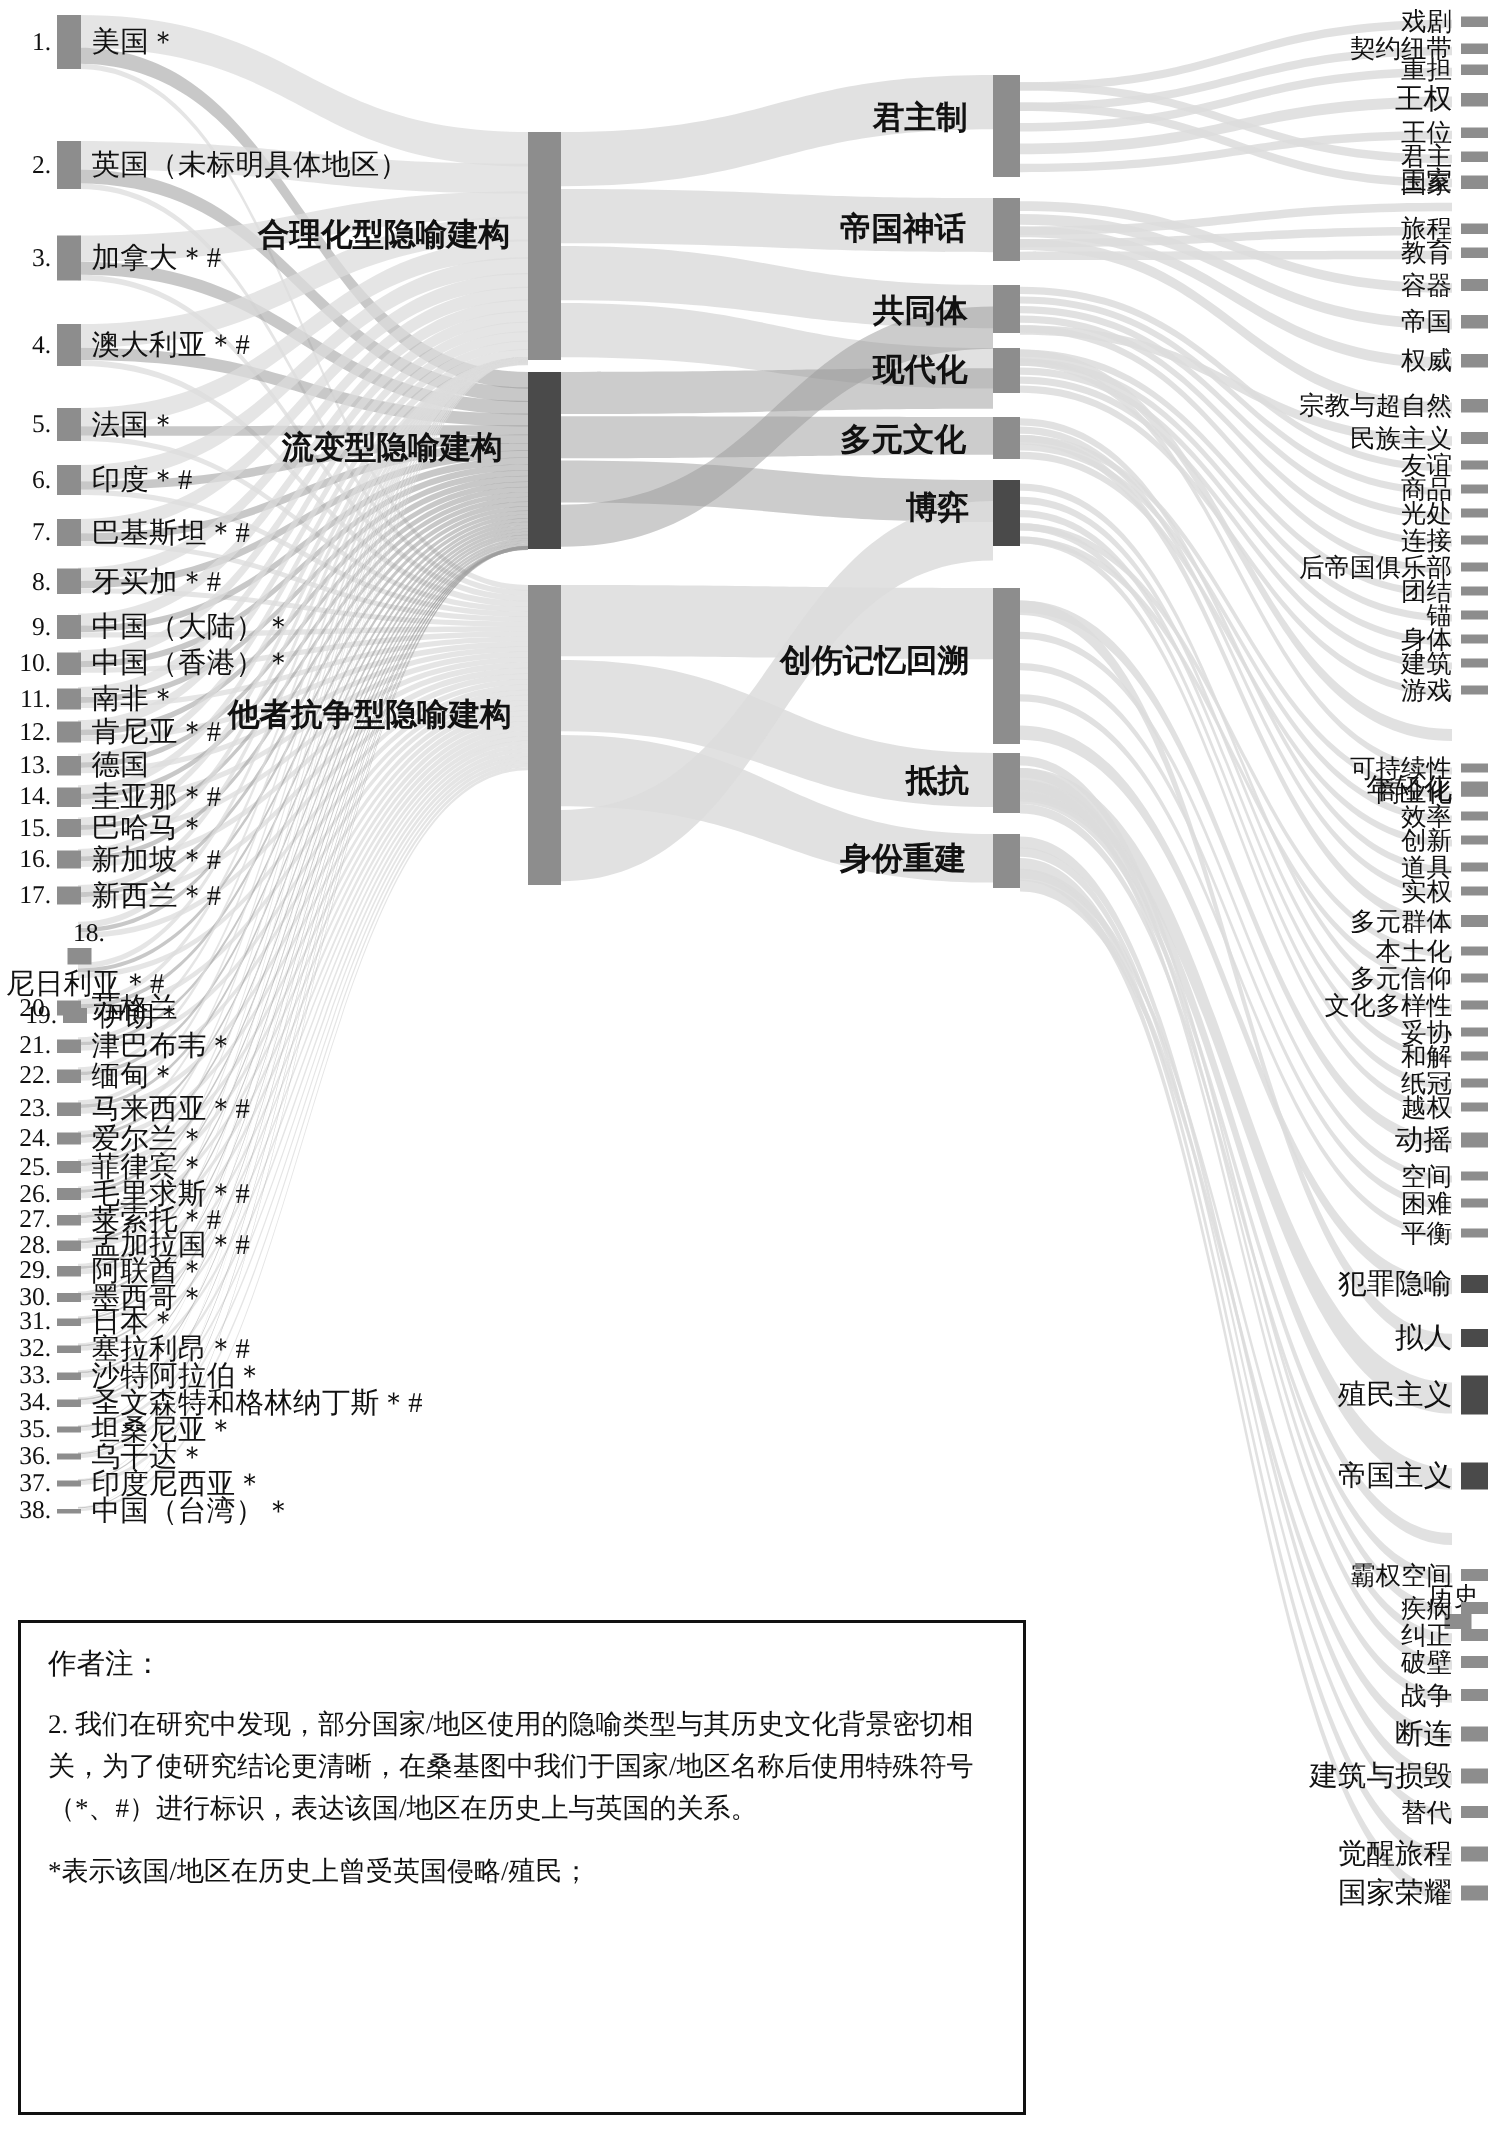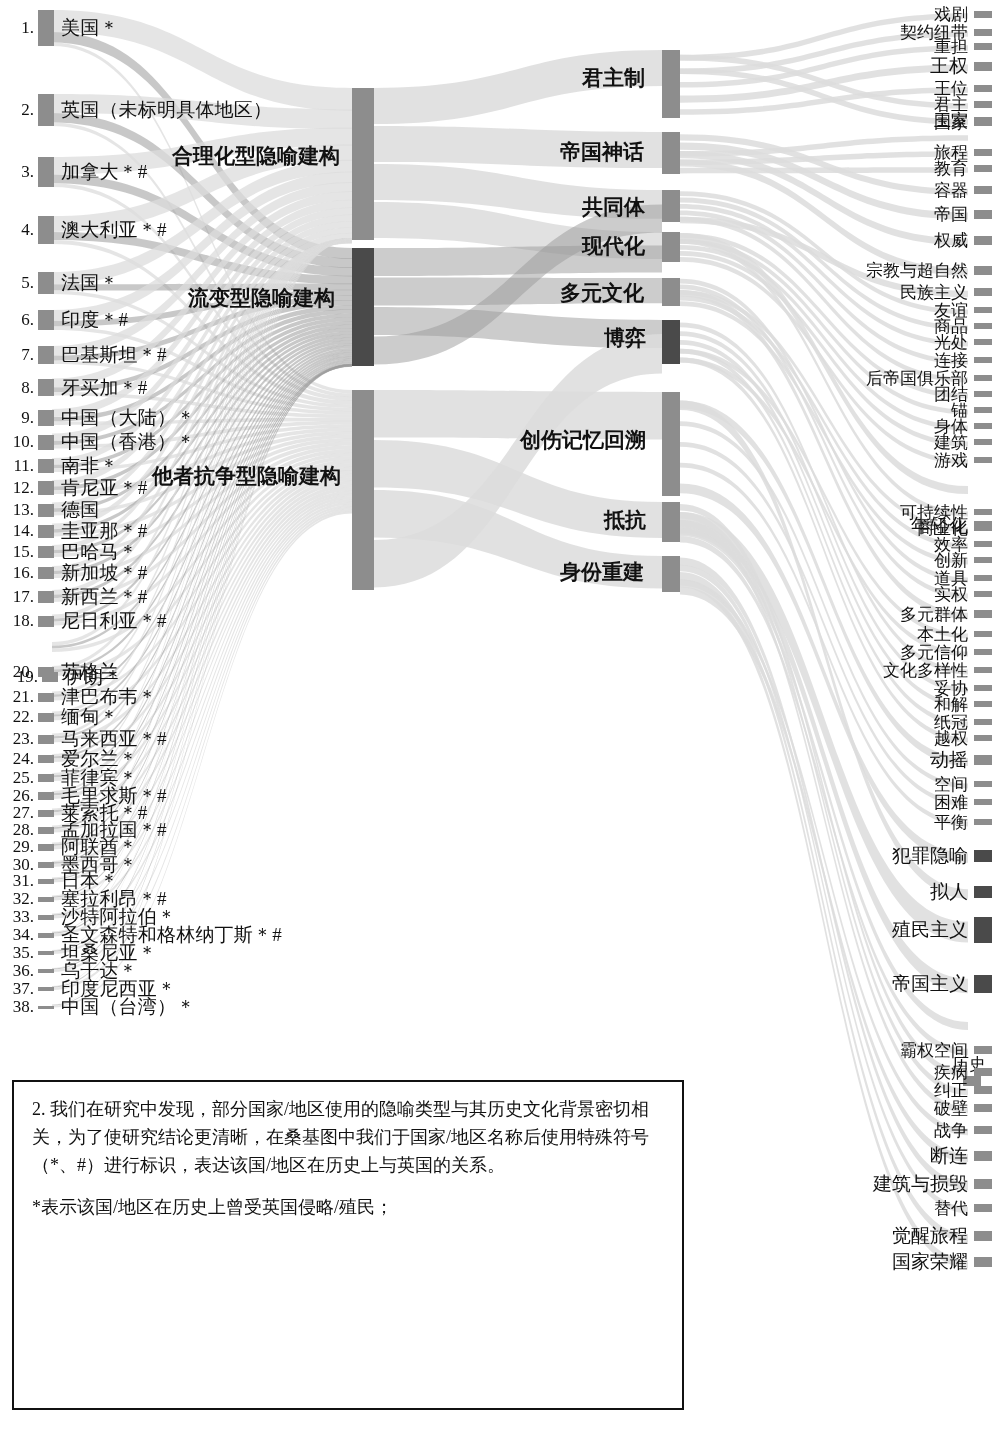--- a/index.html
+++ b/index.html
@@ -397,21 +397,21 @@
       <div class="country-row" style="left: 4px; top: 564px; height: 18px;">
         <span class="country-index" style="width: 30px;">16.</span>
         <span class="node-bar" style="width: 16px; height: 12px;"></span>
         <span class="country-label">新加坡＊#</span>
       </div>
       <div class="country-row" style="left: 4px; top: 588px; height: 18px;">
         <span class="country-index" style="width: 30px;">17.</span>
         <span class="node-bar" style="width: 16px; height: 12px;"></span>
         <span class="country-label">新西兰＊#</span>
       </div>
-      <div class="country-row" style="left: 4px; top: 612px; height: 18px;">
+      <div class="country-row" style="left: 4px; top: 612px; height: 18px; flex-direction: column;">
         <span class="country-index" style="width: 30px;">18.</span>
         <span class="node-bar" style="width: 16px; height: 11px;"></span>
         <span class="country-label">尼日利亚＊#</span>
       </div>
       <div class="country-row" style="left: 8px; top: 639px; height: 18px; margin-top: 29px;">
         <span class="country-index" style="width: 30px;">19.</span>
         <span class="node-bar" style="width: 16px; height: 10px;"></span>
         <span class="country-label">伊朗＊</span>
       </div>
       <div class="country-row" style="left: 4px; top: 663px; height: 18px;">
@@ -774,17 +774,18 @@
         <span class="right-label big">觉醒旅程</span>
         <span class="node-bar" style="width: 18px; height: 10px; margin-right: 0px; background: rgb(141, 141, 141);"></span>
       </div>
       <div class="right-row" style="top: 1252px; height: 20px;">
         <span class="right-label big">国家荣耀</span>
         <span class="node-bar" style="width: 18px; height: 10px; margin-right: 0px; background: rgb(141, 141, 141);"></span>
       </div>
     </div>
 
   <div class="note-box">
+    <div class="note-title">作者注：</div>
     <p class="note-p">2. 我们在研究中发现，部分国家/地区使用的隐喻类型与其历史文化背景密切相关，为了使研究结论更清晰，在桑基图中我们于国家/地区名称后使用特殊符号（*、#）进行标识，表达该国/地区在历史上与英国的关系。</p>
     <p class="note-p">*表示该国/地区在历史上曾受英国侵略/殖民；</p>
   </div>
 
 </div>
 
 </body></html>

